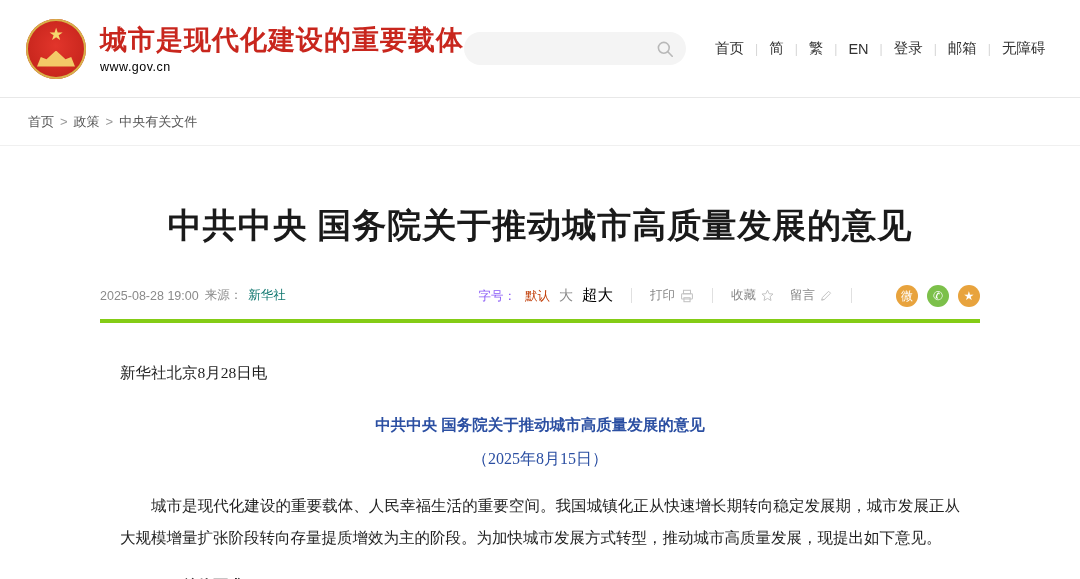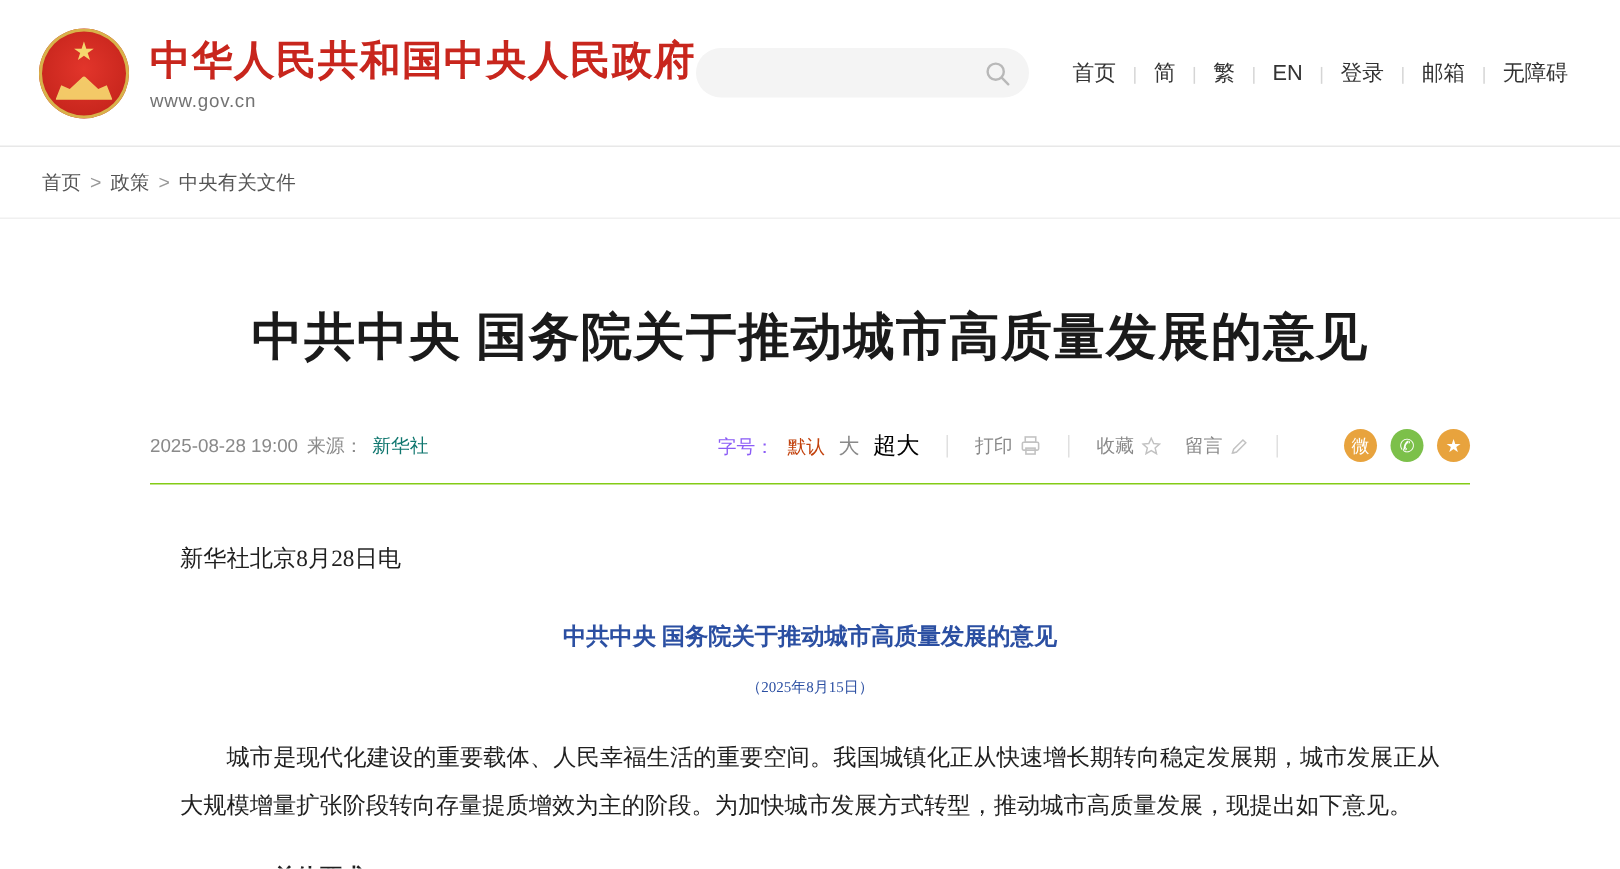--- a/index.html
+++ b/index.html
@@ -57,21 +57,21 @@
   .brand-text { display: flex; flex-direction: column; }
   .brand-title {
     color: #c8261d;
     font-size: 27px;
     font-weight: bold;
     letter-spacing: 1px;
     line-height: 32px;
     white-space: nowrap;
   }
   .brand-sub {
-    color: #737373;
+    color: #000000;
     font-size: 12.5px;
     letter-spacing: .5px;
     margin-top: 4px;
   }
 
   .header-right {
     margin-left: auto;
     display: flex;
     align-items: center;
     gap: 18px;
@@ -146,21 +146,21 @@
     font-family: "Liberation Serif", serif;
   }
 
   .meta-bar {
     margin-top: 30px;
     height: 44px;
     display: flex;
     align-items: center;
     font-size: 12.5px;
     color: #8a8a8a;
-    border-bottom: 1px solid #84cc16;
+    border-bottom: 4px solid #84cc16;
     padding-bottom: 6px;
   }
   .meta-left { display: flex; align-items: center; gap: 6px; }
   .meta-source-name { color: #0f766e; }
 
   .meta-center {
     margin-left: auto;
     display: flex;
     align-items: center;
     gap: 0;
@@ -205,34 +205,34 @@
   .center-title {
     text-align: center;
     color: #2b4fa2;
     font-weight: bold;
     font-size: 15.5px;
     margin: 6px 0 2px;
   }
   .center-date {
     text-align: center;
     color: #2b4fa2;
-    font-size: 10px;
+    font-size: 16px;
     margin-bottom: 14px;
   }
   .para { text-indent: 2em; text-align: justify; }
   .section-head { text-indent: 2em; font-weight: bold; margin-top: 14px; }
 </style>
 </head>
 <body>
 
 <div class="header">
   <div class="brand">
     <div class="emblem"></div>
     <div class="brand-text">
-      <div class="brand-title">中华人民共和国中央人民政府</div>
+      <div class="brand-title">城市是现代化建设的重要载体</div>
       <div class="brand-sub">www.gov.cn</div>
     </div>
   </div>
 
   <div class="header-right">
     <div class="search-box">
       <input type="text" placeholder="" style="">
       <span class="search-icon">
         <svg width="18" height="18" viewBox="0 0 18 18" fill="none" stroke="#888" stroke-width="1.6">
           <circle cx="7.8" cy="7.8" r="5.4"></circle>

